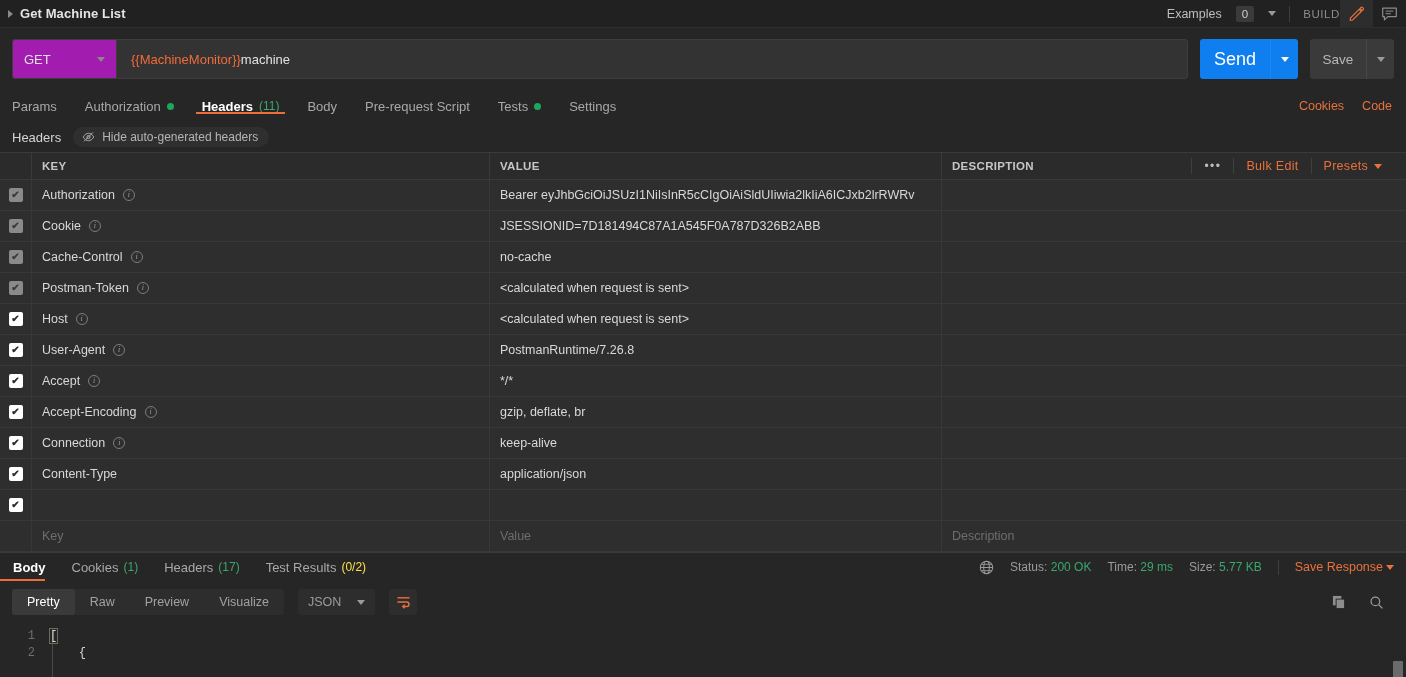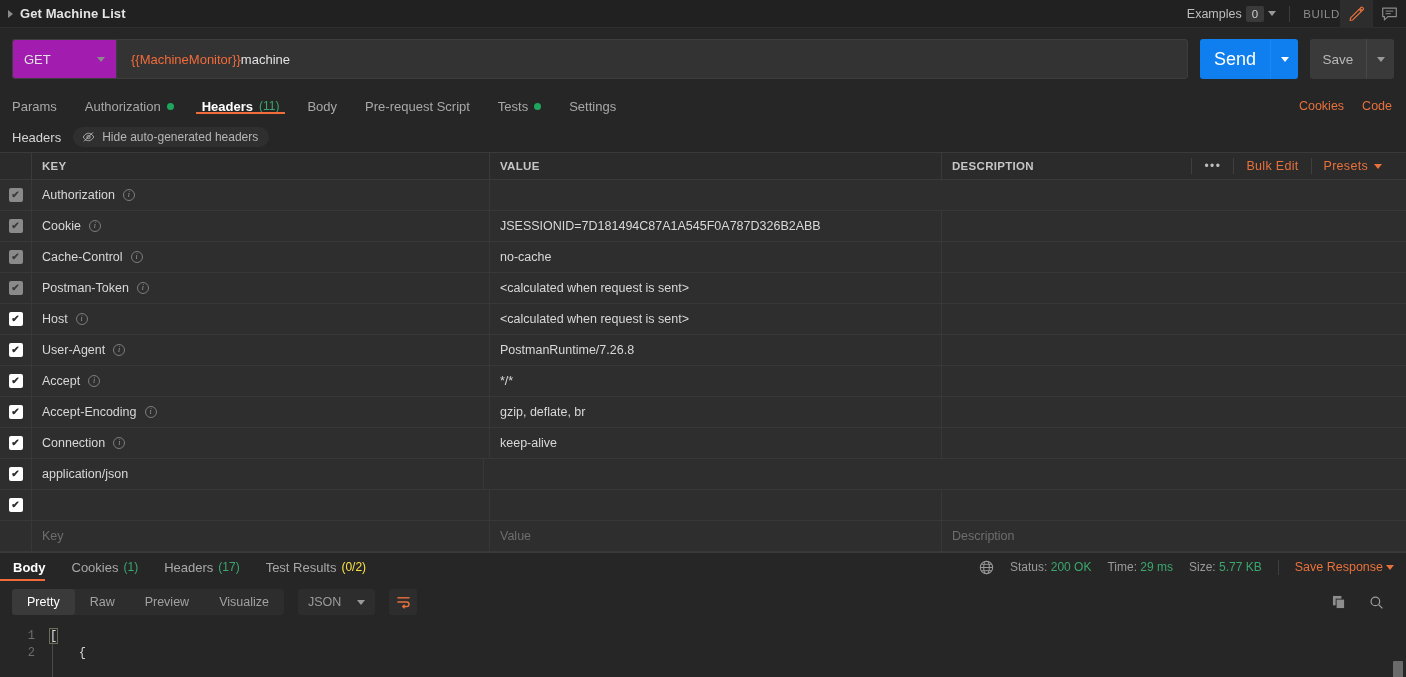--- a/index.html
+++ b/index.html
@@ -22,21 +22,21 @@
   }
   .tb-left { display: flex; align-items: center; gap: 7px; padding-left: 8px; }
   .caret-right {
     width: 0; height: 0;
     border-left: 5px solid #8a8a8a;
     border-top: 4px solid transparent;
     border-bottom: 4px solid transparent;
   }
   .req-title { font-size: 13px; font-weight: bold; color: #e4e4e4; letter-spacing: .1px; }
   .tb-right { margin-left: auto; display: flex; align-items: center; height: 28px; }
-  .examples-wrap { display: flex; align-items: center; gap: 4px; font-size: 12.5px; color: #bdbdbd; }
+  .examples-wrap { display: flex; align-items: center; gap: 14px; font-size: 12.5px; color: #bdbdbd; }
   .ex-badge {
     background: #3a3a3a; color: #cfcfcf; font-size: 11.5px;
     border-radius: 2px; padding: 1px 6px; line-height: 14px;
   }
   .caret-down {
     width: 0; height: 0;
     border-top: 5px solid #9a9a9a;
     border-left: 4px solid transparent;
     border-right: 4px solid transparent;
   }
@@ -357,20 +357,21 @@
     </div>
 
     <div class="trow">
       <div class="cell c-chk">
           <span class="chk auto"></span>
         </div>
       <div class="cell c-key">
         <span>Authorization</span>
         <span class="info-i">i</span>
       </div>
+      <div class="cell c-val">Bearer eyJhbGciOiJSUzI1NiIsInR5cCIgOiAiSldUIiwia2lkIiA6ICJxb2lrRWRv</div>
       <div class="cell c-desc"></div>
     </div>
 
     <div class="trow">
       <div class="cell c-chk">
           <span class="chk auto"></span>
         </div>
       <div class="cell c-key">
         <span>Cookie</span>
         <span class="info-i">i</span>
@@ -460,20 +461,23 @@
         <span class="info-i">i</span>
       </div>
       <div class="cell c-val">keep-alive</div>
       <div class="cell c-desc"></div>
     </div>
 
     <div class="trow">
       <div class="cell c-chk">
           <span class="chk on"></span>
         </div>
+      <div class="cell c-key">
+        <span>Content-Type</span>
+      </div>
       <div class="cell c-val">application/json</div>
       <div class="cell c-desc"></div>
     </div>
 
     <div class="trow">
       <div class="cell c-chk">
           <span class="chk on"></span>
         </div>
       <div class="cell c-key"></div>
       <div class="cell c-val"></div>

